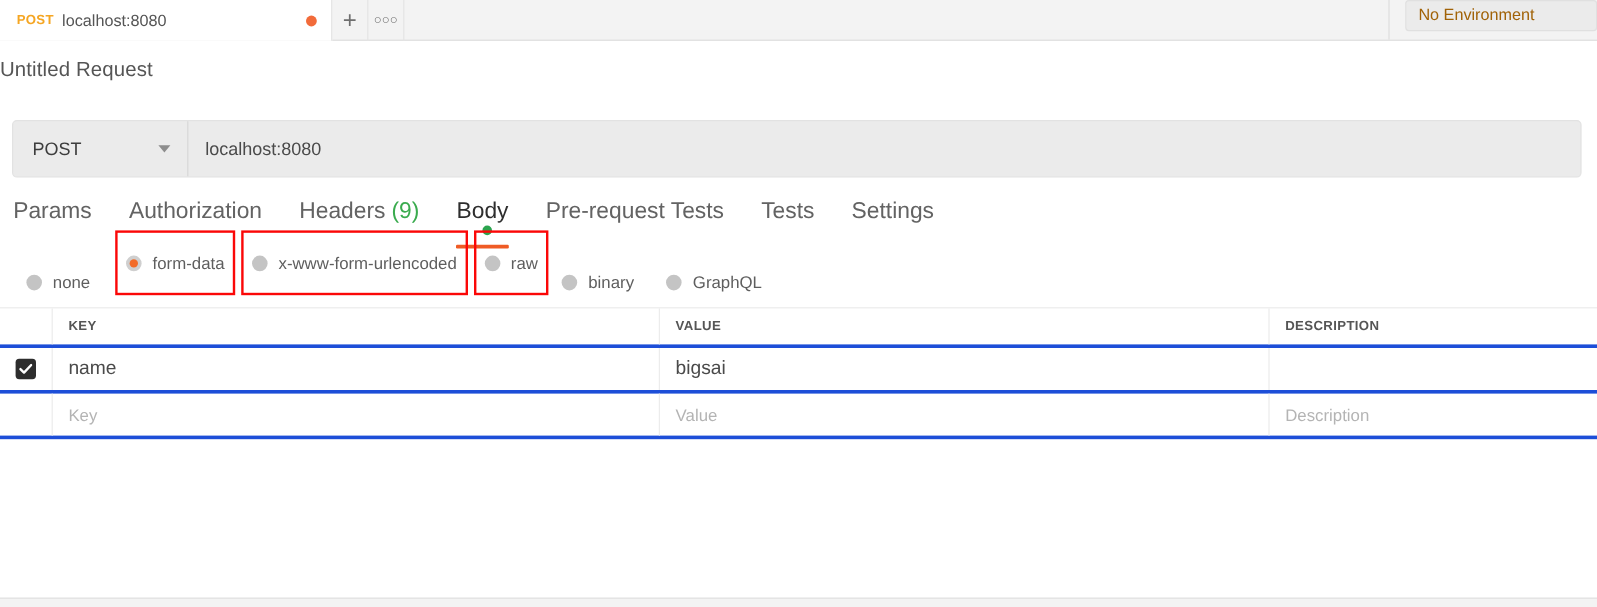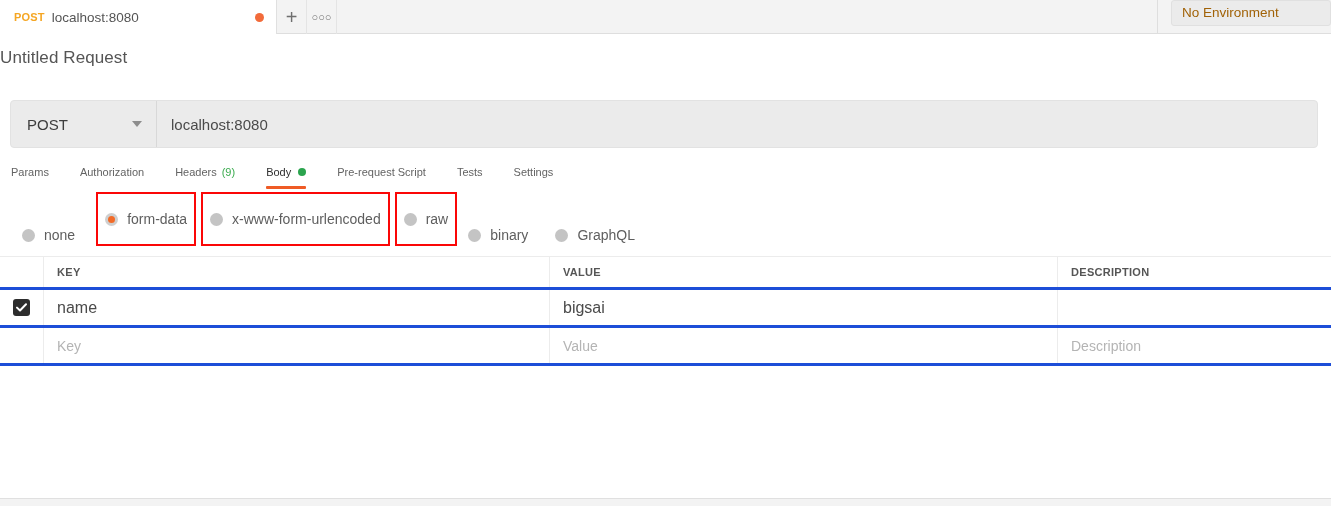--- a/index.html
+++ b/index.html
@@ -104,27 +104,27 @@
 
   
   .sectabs {
     position: absolute; left: 0; top: 166px;
     width: 1331px; height: 38px;
     display: flex; align-items: flex-start;
     padding-left: 11px;
   }
   .sectab {
     position: relative;
-    font-size: 11px; color: #636363;
+    font-size: 19px; color: #636363;
     padding: 0 0 11px 0;
     margin-right: 31px;
     white-space: nowrap;
     display: flex; align-items: center;
   }
-  .sectab.active { color: #2e2e2e; }
+  .sectab.active { color: #2e2e2e; flex-direction: column; }
   .sectab.active::after {
     content: ""; position: absolute;
     left: 0; right: 0; bottom: 0; height: 3px;
     background: #ef5b25; border-radius: 1px;
   }
   .hdr-count { color: #3aab4e; margin-left: 5px; }
   .green-dot {
     width: 8px; height: 8px; border-radius: 50%;
     background: #2ba44e; margin-left: 7px;
   }
@@ -262,21 +262,21 @@
   </div>
   <div class="sectab">
     <span>Headers</span>
     <span class="hdr-count">(9)</span>
   </div>
   <div class="sectab active">
     <span>Body</span>
     <span class="green-dot"></span>
   </div>
   <div class="sectab">
-    <span>Pre-request Script</span>
+    <span>Pre-request Tests</span>
   </div>
   <div class="sectab">
     <span>Tests</span>
   </div>
   <div class="sectab">
     <span>Settings</span>
   </div>
 </div>
 
 <div class="radiorow">

